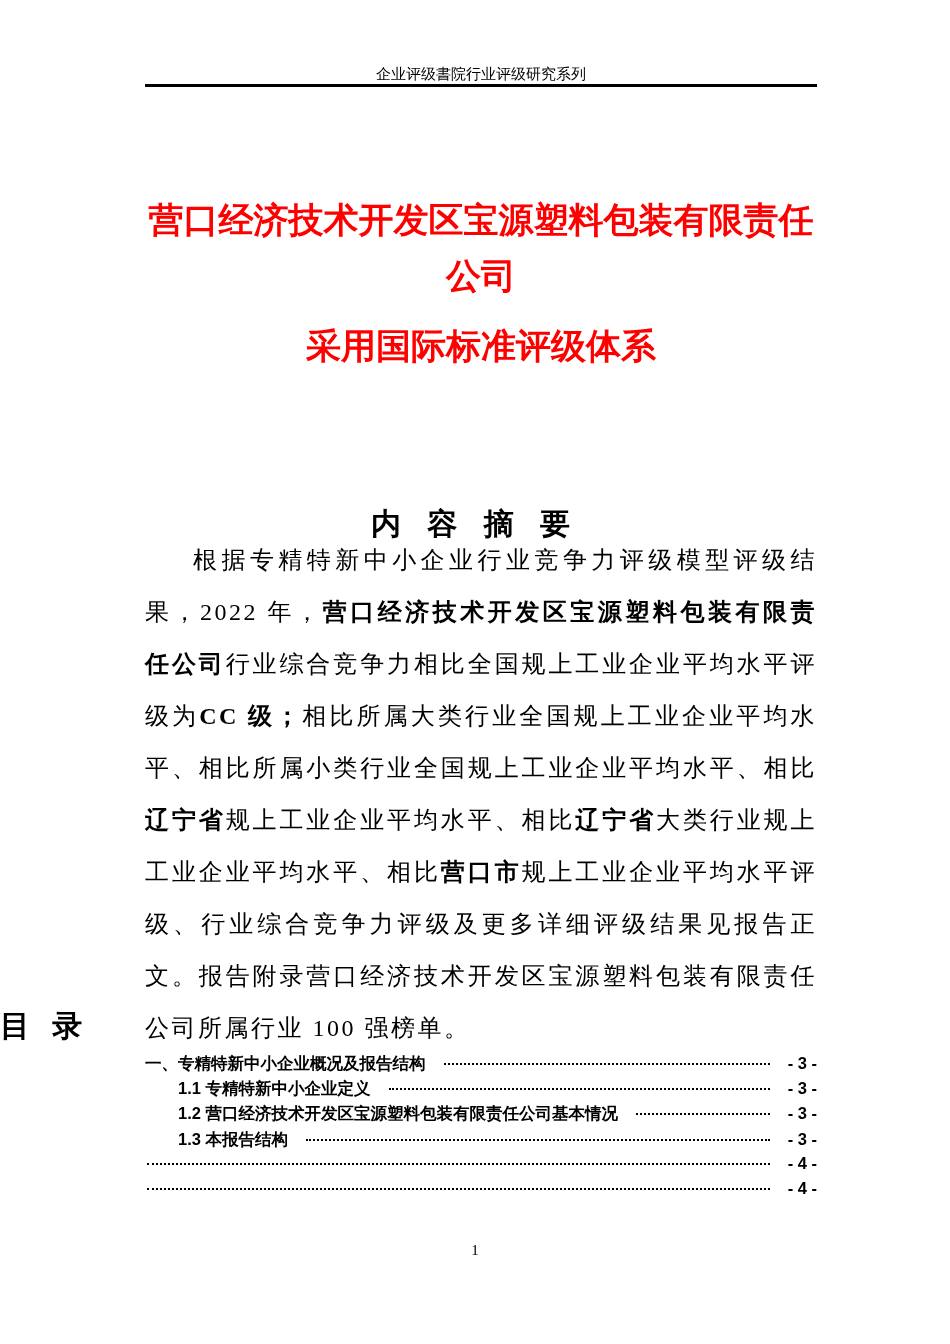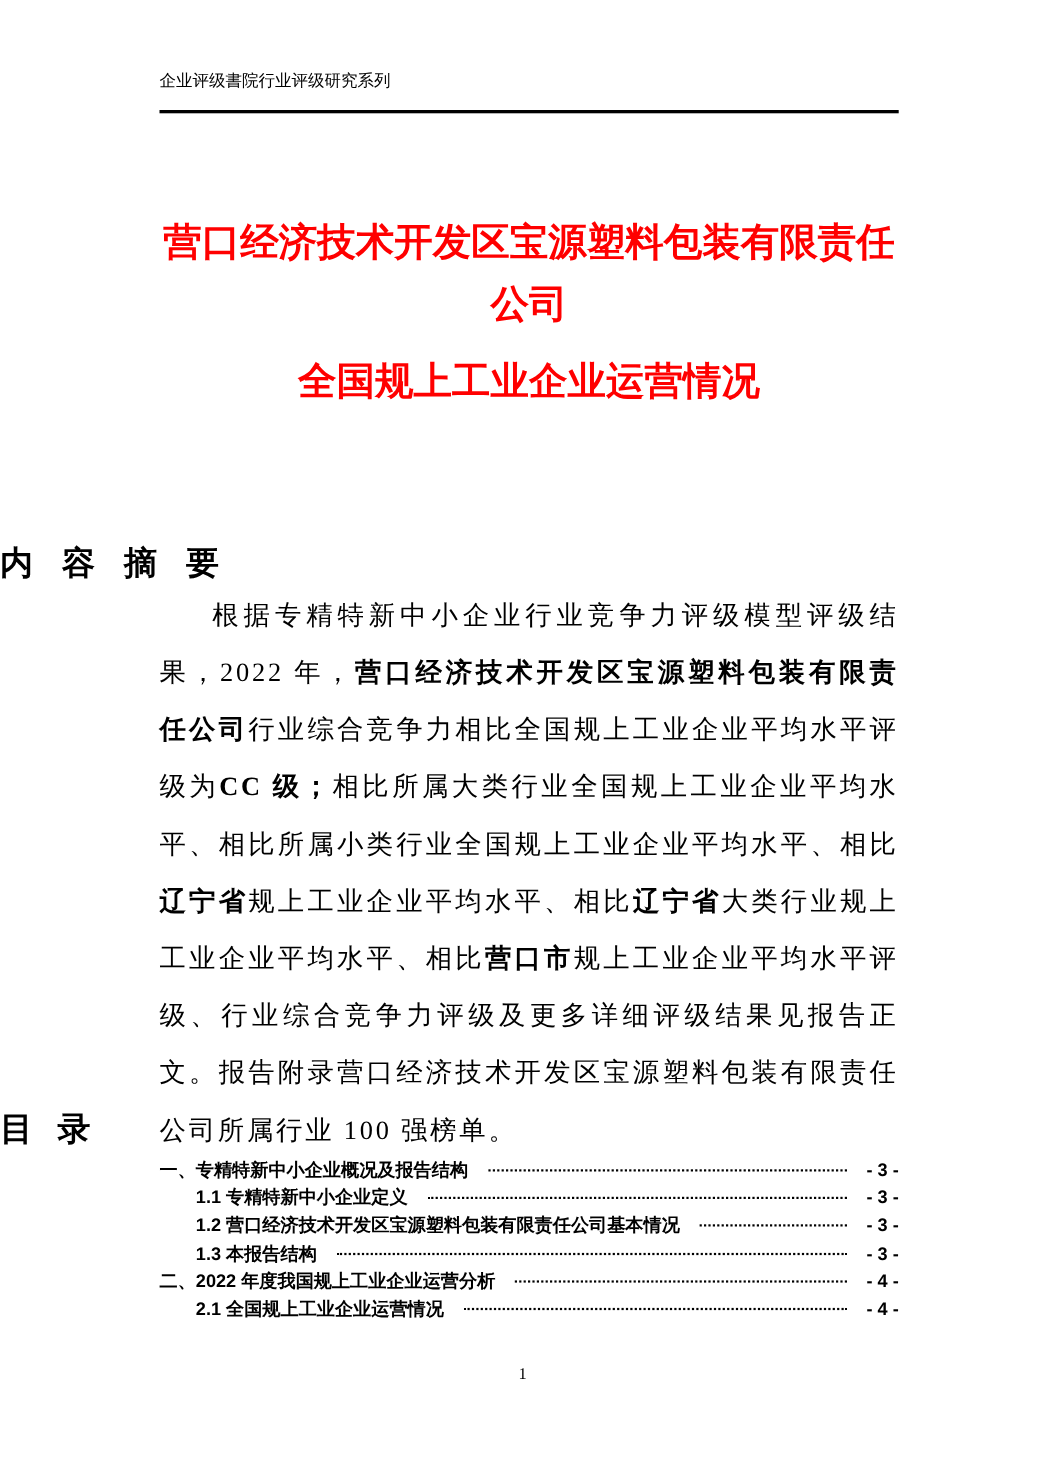--- a/index.html
+++ b/index.html
@@ -12,26 +12,26 @@
     background: #ffffff;
     color: #000000;
     font-family: "Liberation Serif", "DejaVu Serif", serif;
     overflow: hidden;
   }
   
   .header {
     position: absolute;
     left: 145px; right: 133px; top: 64px;
     display: flex;
-    justify-content: flex-start;
+    justify-content: center;
     align-items: flex-end;
     font-family: "Liberation Sans", "DejaVu Sans", sans-serif;
     font-size: 15px;
     line-height: 20px;
-    padding-bottom: 16px;
+    padding-bottom: 0;
     border-bottom: 3px solid #000000;
   }
   
   .bracket-line {
     position: absolute;
     left: 145px; right: 120px; top: 137px;
     font-weight: bold;
     font-size: 21px;
     letter-spacing: 1px;
     font-family: "Liberation Serif", "DejaVu Serif", serif;
@@ -45,21 +45,22 @@
     font-weight: bold;
     font-family: "Liberation Serif", "DejaVu Serif", serif;
   }
   .title-year   { font-size: 37px; line-height: 44px; }
   .title-company{ font-size: 35px; line-height: 56px; margin-top: 15px; }
   .title-report { font-size: 35px; line-height: 42px; margin-top: 21px; }
   .title-edition{ font-size: 27px; line-height: 30px; margin-top: 28px; }
   
   .summary-heading {
     position: absolute;
-    left: 0; right: 0; top: 492px;
+    left: 0; right: 0; top: 504px;
+    text-align: center;
     font-family: "Liberation Sans", "DejaVu Sans", sans-serif;
     font-weight: bold;
     font-size: 30px;
     letter-spacing: 9px;
   }
   .summary-paragraph {
     position: absolute;
     left: 145px; right: 133px; top: 534px;
     font-size: 24px;
     line-height: 52px;
@@ -118,21 +119,21 @@
 <div class="page">
 
   <div class="header">
     <span>企业评级書院</span>
     <span>行业评级研究系列</span>
   </div>
 
 
   <div class="title-block">
     <div class="title-company">营口经济技术开发区宝源塑料包装有限责任公司</div>
-    <div class="title-report">全国规上工业企业运营情况</div>
+    <div class="title-report">采用国际标准评级体系</div>
   </div>
 
   <div class="summary-heading">内 容 摘 要</div>
 
   <div class="summary-paragraph">
     <span>根据专精特新中小企业行业竞争力评级模型评级结果，2022 年，</span><span class="bold">营口经济技术开发区宝源塑料包装有限责任公司</span><span>行业综合竞争力相比全国规上工业企业平均水平评级为</span><span class="bold">CC 级；</span><span>相比所属大类行业全国规上工业企业平均水平、相比所属小类行业全国规上工业企业平均水平、相比</span><span class="bold">辽宁省</span><span>规上工业企业平均水平、相比</span><span class="bold">辽宁省</span><span>大类行业规上工业企业平均水平、相比</span><span class="bold">营口市</span><span>规上工业企业平均水平评级、行业综合竞争力评级及更多详细评级结果见报告正文。报告附录营口经济技术开发区宝源塑料包装有限责任公司所属行业 100 强榜单。</span>
   </div>
 
   <div class="toc-heading">目 录</div>
 
@@ -151,26 +152,24 @@
       <span class="toc-label">1.2 营口经济技术开发区宝源塑料包装有限责任公司基本情况</span>
       <span class="toc-dots"></span>
       <span class="toc-page">- 3 -</span>
     </div>
     <div class="toc-row level-2">
       <span class="toc-label">1.3 本报告结构</span>
       <span class="toc-dots"></span>
       <span class="toc-page">- 3 -</span>
     </div>
     <div class="toc-row level-1">
-      <span class="toc-label">二、2022 年度我国规上工业企业运营分析</span>
       <span class="toc-dots"></span>
       <span class="toc-page">- 4 -</span>
     </div>
     <div class="toc-row level-2">
-      <span class="toc-label">2.1 全国规上工业企业运营情况</span>
       <span class="toc-dots"></span>
       <span class="toc-page">- 4 -</span>
     </div>
   </div>
 
   <div class="footer-pagenum">1</div>
 
 </div>
 
 </body></html>

